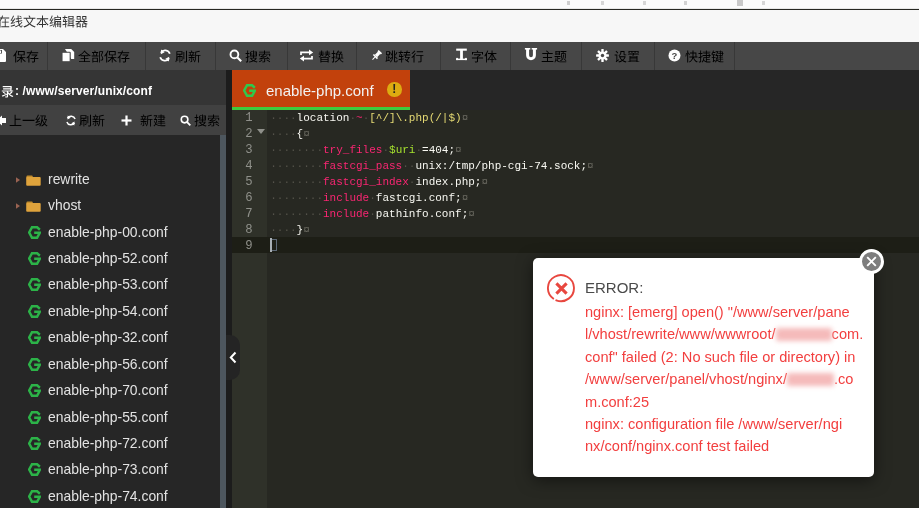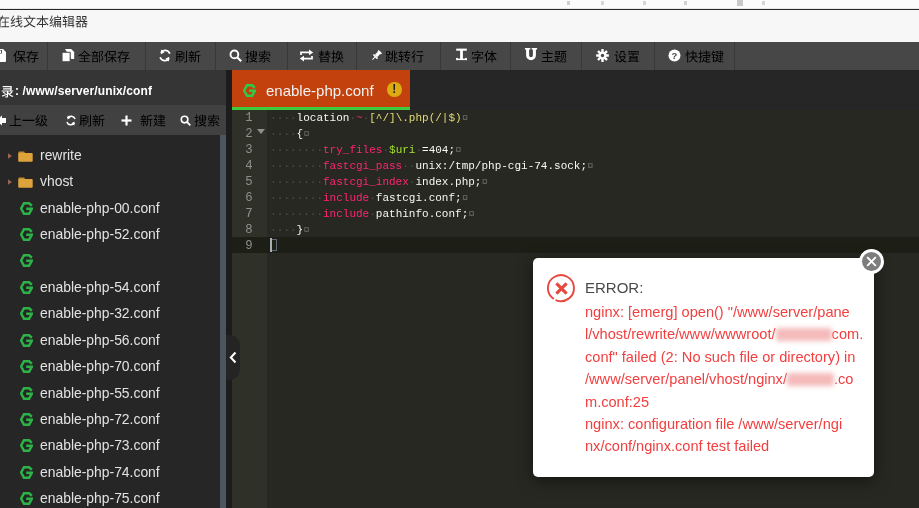--- a/index.html
+++ b/index.html
@@ -14,21 +14,21 @@
 #toolbar { position:absolute; left:0; top:42px; width:919px; height:28px; background:#474747; }
 .tbb { position:absolute; top:0; height:28px; }
 .tbb svg, .ti svg { fill:#fff; }
 .tsep { position:absolute; top:0; width:1px; height:28px; background:#383838; }
 
 #sidehead { position:absolute; left:0; top:70px; width:227px; height:35px; background:#353535; color:#fff; }
 #sidehead .path { font-weight:bold; font-size:12px; line-height:12px; letter-spacing:0.1px; }
 #sidetools { position:absolute; left:0; top:105px; width:227px; height:30px; background:#414141; }
 #sidetools svg { fill:#fff; }
 #tree { position:absolute; left:0; top:135px; width:220px; height:373px; background:#262626; }
-.trow { position:absolute; left:8px; width:220px; height:26px; }
+.trow { position:absolute; left:16px; width:220px; height:26px;margin-top:24px; }
 .tlabel { position:absolute; left:32px; top:4.5px; font-size:13.9px; color:#e2e2e2; }
 #sidescroll { position:absolute; left:220px; top:135px; width:6px; height:373px; background:#4d565e; }
 #divider { position:absolute; left:226px; top:70px; width:6px; height:438px; background:#1c1c1c; }
 
 #tabbar { position:absolute; left:232px; top:70px; width:687px; height:39.5px; background:#262626; }
 #tab { position:absolute; left:0; top:0; width:178px; height:39.5px; background:#c2410c; border-bottom:3px solid #3ecb3e; }
 #tab .gi { position:absolute; left:11px; top:14px; }
 #tab .tname { position:absolute; left:34px; top:11.5px; font-size:15px; color:#f2f2f2; }
 #tab .warn { position:absolute; left:155px; top:12px; width:14.5px; height:14.5px; border-radius:50%; background:#ddab11; color:#24241e; font-weight:bold; font-size:12px; text-align:center; line-height:14.5px; }
 #codearea { position:absolute; left:232px; top:109.5px; width:687px; height:398.5px; background:#272822; }
@@ -343,20 +343,21 @@
         </svg>
       </span>
       <span class="tlabel">enable-php-52.conf</span>
     </div>
     <div class="trow" style="top:112px">
       <span style="position:absolute;left:11.5px;top:7px">
         <svg width="13" height="13" viewBox="0 0 16 16" fill="none">
           <path d="M14.6,4.6 L11.2,1.6 H4.9 L1.4,8 L4.9,14.4 H11.2 L14.7,8.2 H7.6" stroke="#2cb348" stroke-width="3"></path>
         </svg>
       </span>
+      <span class="tlabel">enable-php-53.conf</span>
     </div>
     <div class="trow" style="top:139px">
       <span style="position:absolute;left:11.5px;top:7px">
         <svg width="13" height="13" viewBox="0 0 16 16" fill="none">
           <path d="M14.6,4.6 L11.2,1.6 H4.9 L1.4,8 L4.9,14.4 H11.2 L14.7,8.2 H7.6" stroke="#2cb348" stroke-width="3"></path>
         </svg>
       </span>
       <span class="tlabel">enable-php-54.conf</span>
     </div>
     <div class="trow" style="top:165px">

